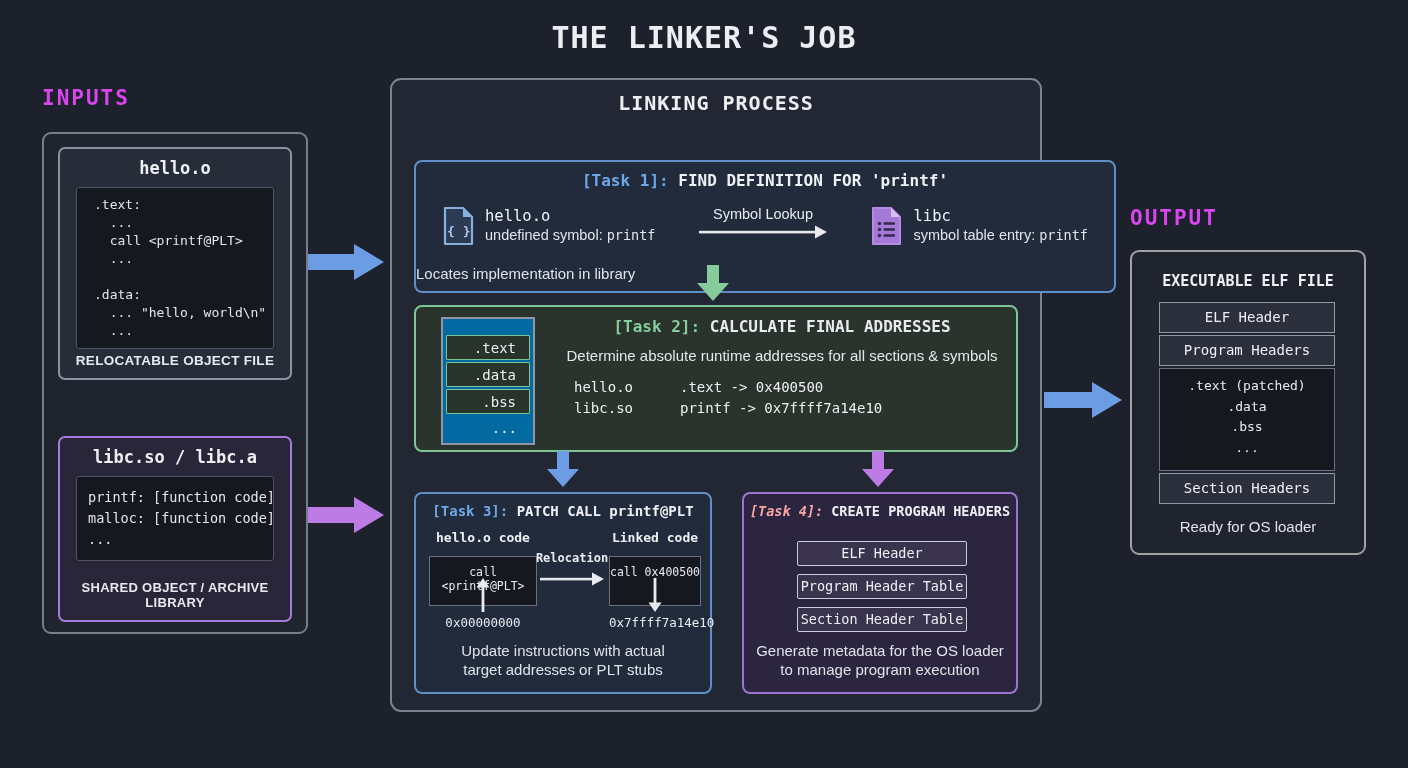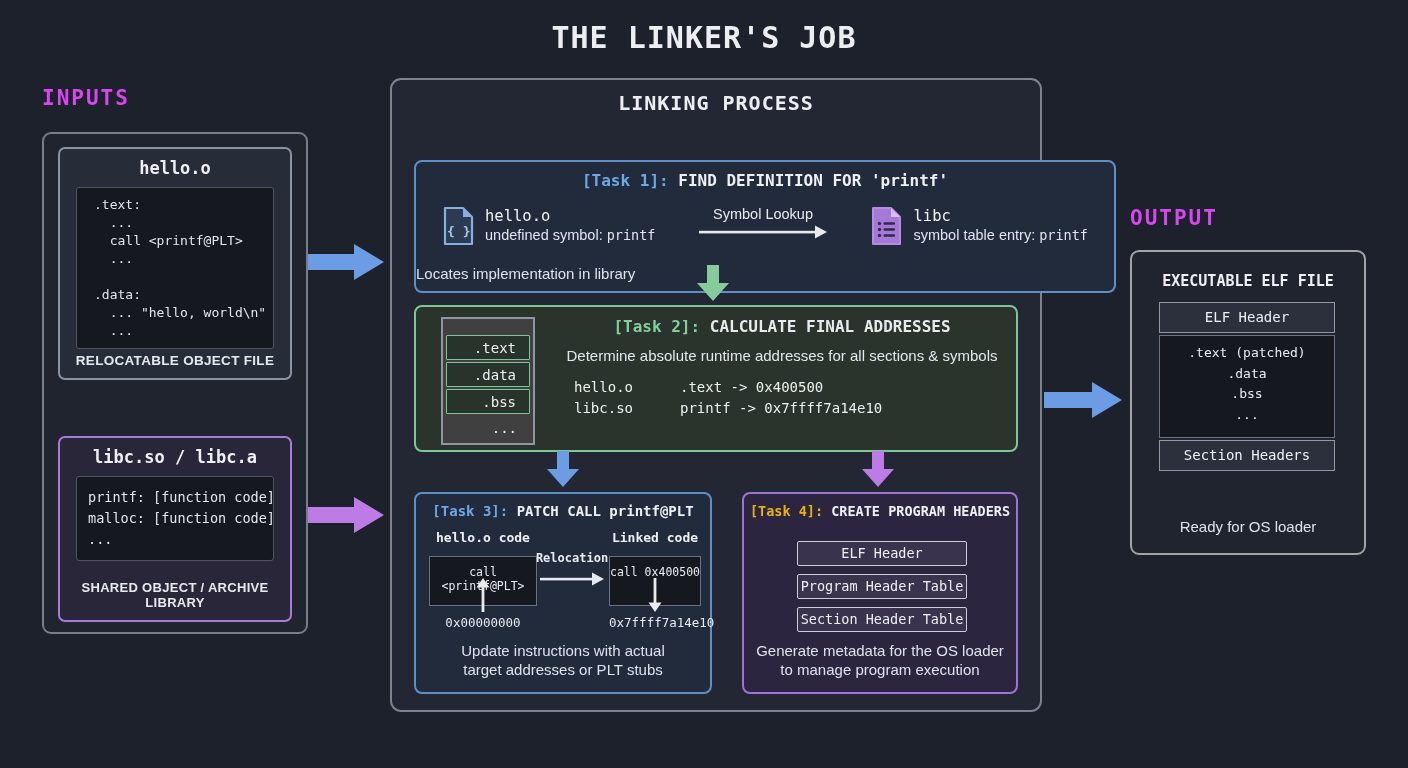--- a/index.html
+++ b/index.html
@@ -62,36 +62,36 @@
   .task3{left:22px;top:412px;width:298px;height:202px;border:2px solid #5e8fc9;background:#212b3c;}
   .task4{left:350px;top:412px;width:276px;height:202px;border:2px solid #9d74d4;background:#2b2540;}
   .task-title{
     position:absolute;left:0;top:9px;width:100%;text-align:center;
     font-family:"DejaVu Sans Mono",monospace;font-weight:bold;font-size:16px;color:#eef0f4;
   }
   .tt-sm{font-size:14px;}
   .tt-xs{font-size:13.5px;}
   .pfx-blue{color:#6fa8e8;}
   .pfx-green{color:#84cf9c;}
-  .pfx-purple{color:#eab308;}
+  .pfx-purple{color:#fca5a5;font-style:italic;}
 
   
   .t1-row{position:absolute;left:26px;right:26px;top:44px;display:flex;align-items:center;justify-content:space-between;}
   .t1-entity{display:flex;align-items:center;gap:10px;}
   .t1-lines .nm{font-family:"DejaVu Sans Mono",monospace;font-size:15.5px;line-height:19px;color:#f0f2f5;}
   .t1-lines .ds{font-size:14.5px;line-height:19px;color:#e3e6ec;}
   .t1-lines .ds .val{font-family:"DejaVu Sans Mono",monospace;font-size:13.5px;}
   .t1-arrow{display:flex;flex-direction:column;align-items:center;margin-top:-8px;}
   .t1-arrow .lbl{font-size:14.5px;color:#e8ebf0;margin-bottom:3px;}
   .t1-caption{position:absolute;left:0;top:103px;width:100%;text-align:left;font-size:15px;color:#dfe3ea;}
 
   
   .mem-stack{
     position:absolute;left:25px;top:10px;width:94px;height:128px;box-sizing:border-box;
-    border:2px solid #8f96a3;background:#404040;padding:3px 3px;
+    border:2px solid #8f96a3;background:#0369a1;padding:3px 3px;
     display:flex;flex-direction:column;gap:2px;
   }
   .mem-cell{
     box-sizing:border-box;font-family:"DejaVu Sans Mono",monospace;font-size:14px;
     color:#eef0f4;text-align:right;padding-right:13px;line-height:24px;height:25px;
   }
   .mem-spacer{height:16px;}
   .mem-green{border:1.5px solid #7cc795;background:#28332b;border-radius:1px;}
   .mem-more{height:24px;}
   .t2-right{position:absolute;left:140px;top:10px;width:452px;}
@@ -336,20 +336,21 @@
   <svg class="arrow-svg" style="left:1044px;top:381px;" width="78" height="38">
     <polygon points="0,11 48,11 48,1 78,19 48,37 48,27 0,27" fill="#6b9ce4"></polygon>
   </svg>
 
   <div class="abs col-label" style="left:1130px;top:206px;width:236px;">OUTPUT</div>
 
   <div class="abs output-panel">
     <div class="out-title">EXECUTABLE ELF FILE</div>
     <div class="elf-stack">
       <div class="elf-cell">ELF Header</div>
+      <div class="elf-cell">Program Headers</div>
       <div class="elf-code">
         <div class="cl">.text (patched)</div>
         <div class="cl">.data</div>
         <div class="cl">.bss</div>
         <div class="cl">...</div>
       </div>
       <div class="elf-cell">Section Headers</div>
     </div>
     <div class="out-caption">Ready for OS loader</div>
   </div>

